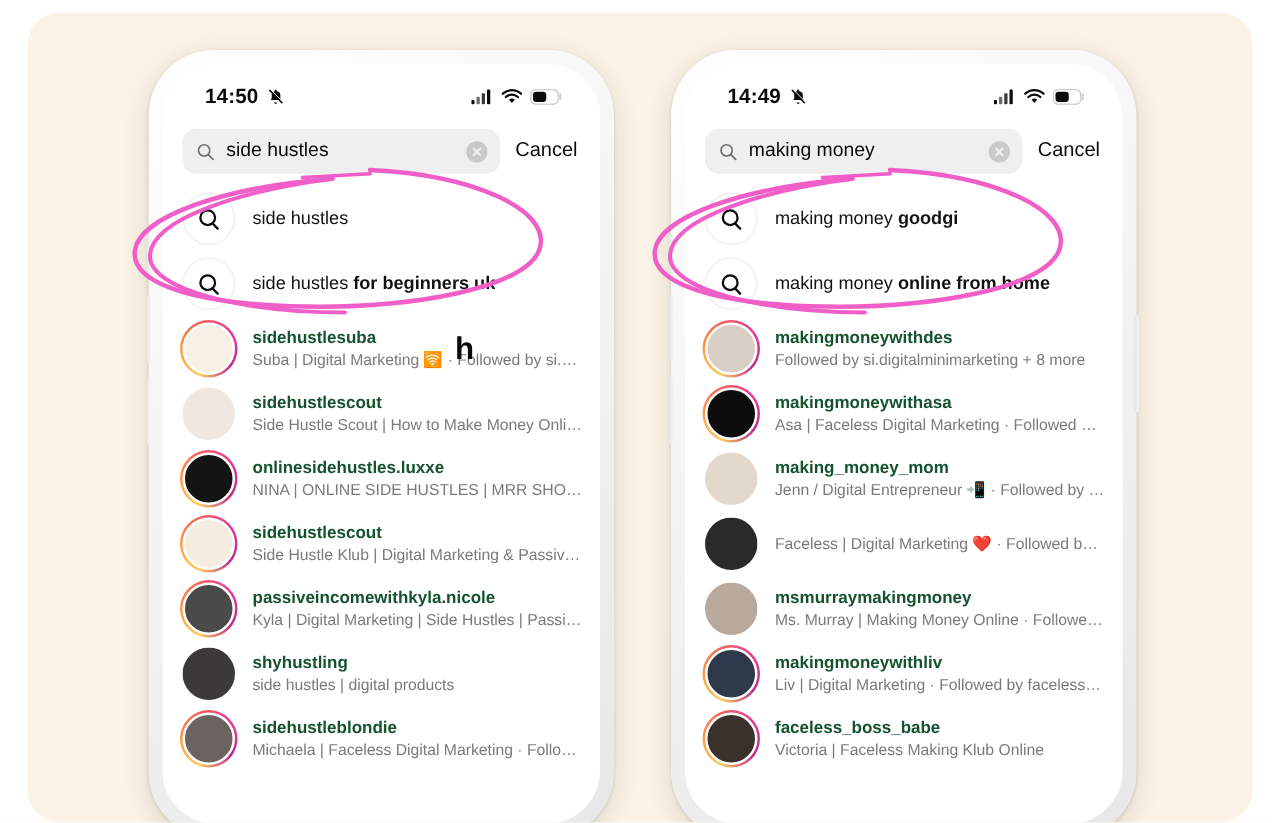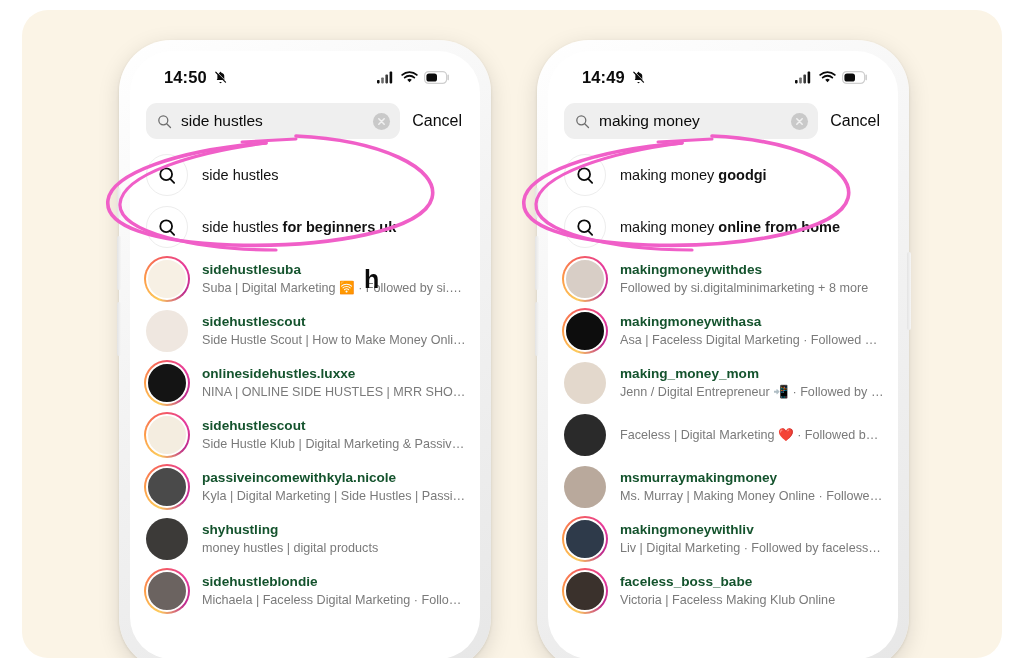--- a/index.html
+++ b/index.html
@@ -312,21 +312,21 @@
               <div class="acct-name">passiveincomewithkyla.nicole</div>
               <div class="acct-sub">Kyla | Digital Marketing | Side Hustles | Passive Incom...</div>
             </div>
           </div>
           <div class="account">
             <div class="av-wrap av-plain">
               <div class="avatar" style="background: rgb(60, 58, 56); border-color: transparent;"></div>
             </div>
             <div class="acct-txt">
               <div class="acct-name">shyhustling</div>
-              <div class="acct-sub">money hustles | digital products</div>
+              <div class="acct-sub">side hustles | digital products</div>
             </div>
           </div>
           <div class="account">
             <div class="av-wrap av-ring">
               <div class="avatar" style="background: rgb(107, 99, 96);"></div>
             </div>
             <div class="acct-txt">
               <div class="acct-name">sidehustleblondie</div>
               <div class="acct-sub">Michaela | Faceless Digital Marketing · Followed by th...</div>
             </div>

